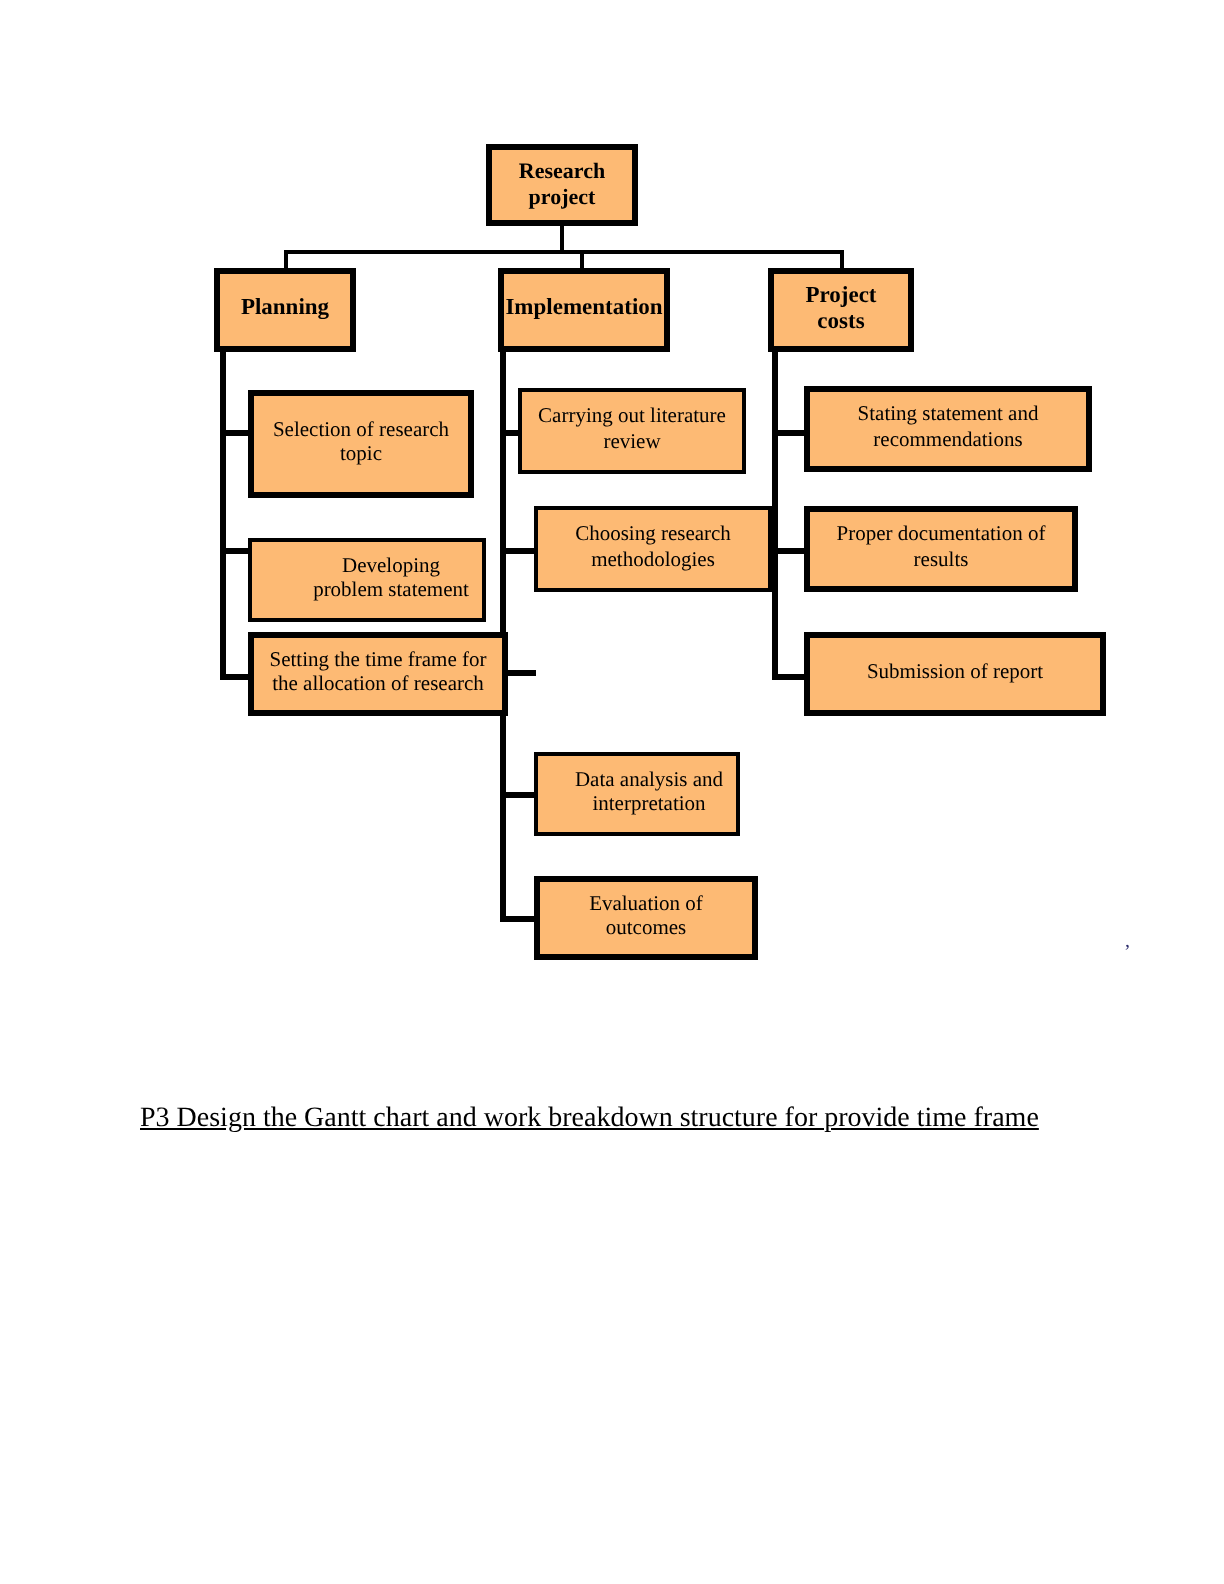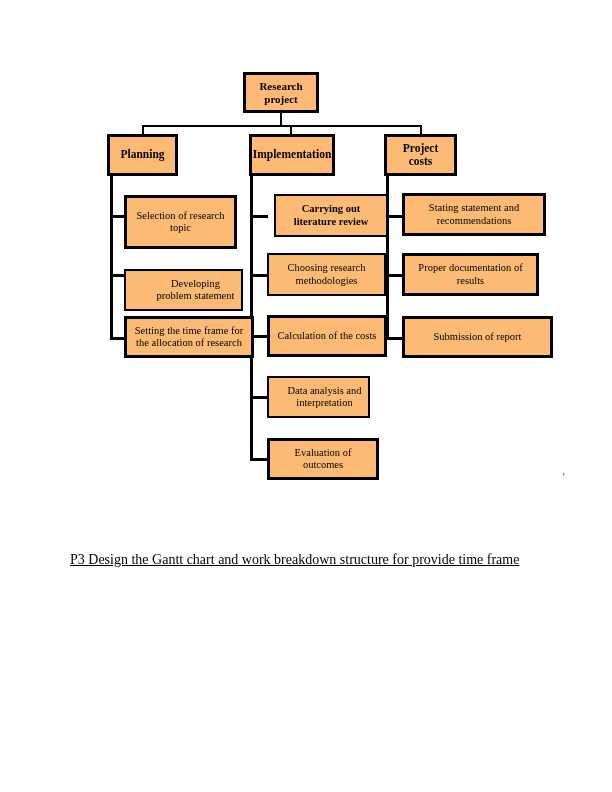--- a/index.html
+++ b/index.html
@@ -132,31 +132,28 @@
     <span>Setting the time frame for the allocation of research</span>
   </div>
 
   <div class="spine" style="left:250px; top:176px; height:285px;"></div>
   <div class="stub" style="left:250px; top:215px; width:18px;"></div>
   <div class="stub" style="left:250px; top:274px; width:18px;"></div>
   <div class="stub" style="left:250px; top:335px; width:18px;"></div>
   <div class="stub" style="left:250px; top:396px; width:18px;"></div>
   <div class="stub" style="left:250px; top:458px; width:18px;"></div>
 
-  <div class="node leaf" style="left:274px; top:194px; width:114px; height:43px;font-weight:bold;">
+  <div class="node leaf" style="left:259px; top:194px; width:114px; height:43px;">
     <span>Carrying out literature review</span>
   </div>
 
   <div class="node leaf" style="left:267px; top:253px; width:119px; height:43px;">
     <span>Choosing research methodologies</span>
   </div>
 
-  <div class="node leaf heavy" style="left:267px; top:315px; width:120px; height:42px;">
-    <span>Calculation of the costs</span>
-  </div>
 
   <div class="node leaf" style="left:267px; top:376px; width:103px; height:42px;padding-left:12px;">
     <span>Data analysis and interpretation</span>
   </div>
 
   <div class="node leaf heavy" style="left:267px; top:438px; width:112px; height:42px;">
     <span>Evaluation of outcomes</span>
   </div>
 
   <div class="spine" style="left:386px; top:176px; height:164px;"></div>

